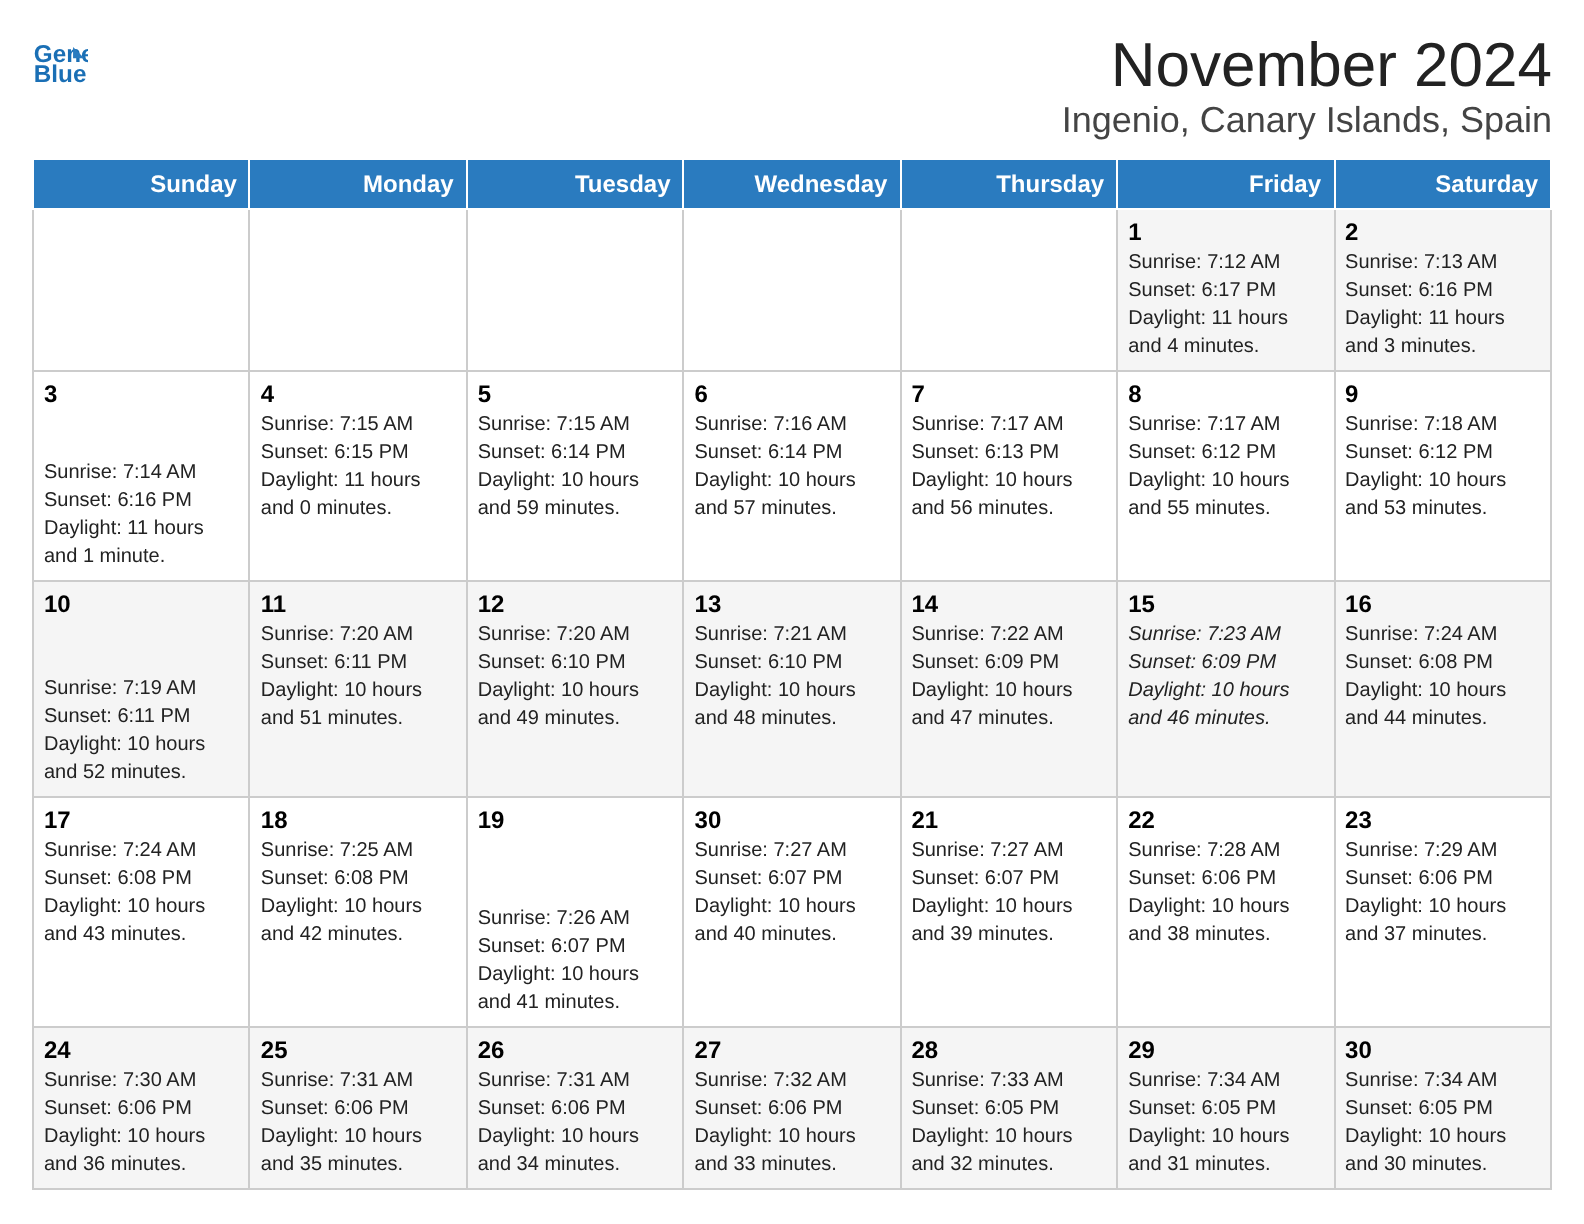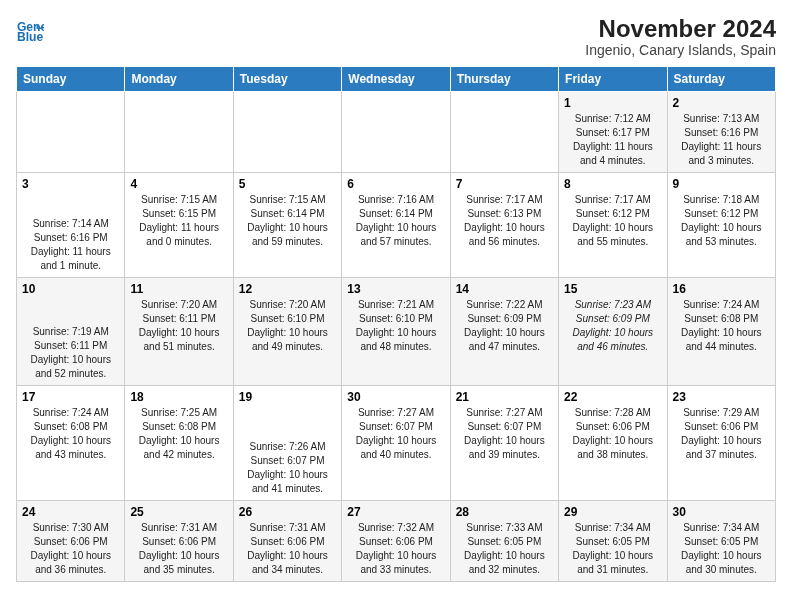--- a/index.html
+++ b/index.html
@@ -20,39 +20,39 @@
       display: flex;
       align-items: center;
       gap: 4px;
     }
     .logo-icon {
       width: 28px;
       height: 28px;
     }
     .title-block { text-align: right; }
     .month-title {
-      font-size: 24px;
-      font-weight: bold;
+      font-size: 31px;
+      font-weight: normal;
       color: #222;
       line-height: 1.1;
     }
     .subtitle {
-      font-size: 14px;
+      font-size: 18px;
       color: #444;
     }
     table {
       width: 100%;
       border-collapse: collapse;
       font-size: 10.5px;
     }
     thead th {
       background: #2a7bbf;
       color: #fff;
       padding: 5px 6px;
-      text-align: left;
+      text-align: right;
       font-size: 12px;
       font-weight: bold;
       border: 1px solid #fff;
     }
     tbody td {
       border: 1px solid #ccc;
       vertical-align: top;
       padding: 4px 5px;
       width: calc(100% / 7);
       min-height: 80px;
@@ -63,21 +63,20 @@
     }
     .day-num {
       font-weight: bold;
       font-size: 12px;
       margin-bottom: 2px;
     }
     .day-info {
       font-size: 10px;
       color: #222;
       line-height: 1.4;
-      text-align: center;
     }
     .empty-cell { background: #fff !important; }
   </style>
 </head>
 <body>
 
 <div class="header">
   <div class="logo">
     <svg class="logo-icon" viewBox="0 0 30 30">
       <text x="1" y="16" font-size="13" font-weight="bold" fill="#1a6fb5">General</text>

